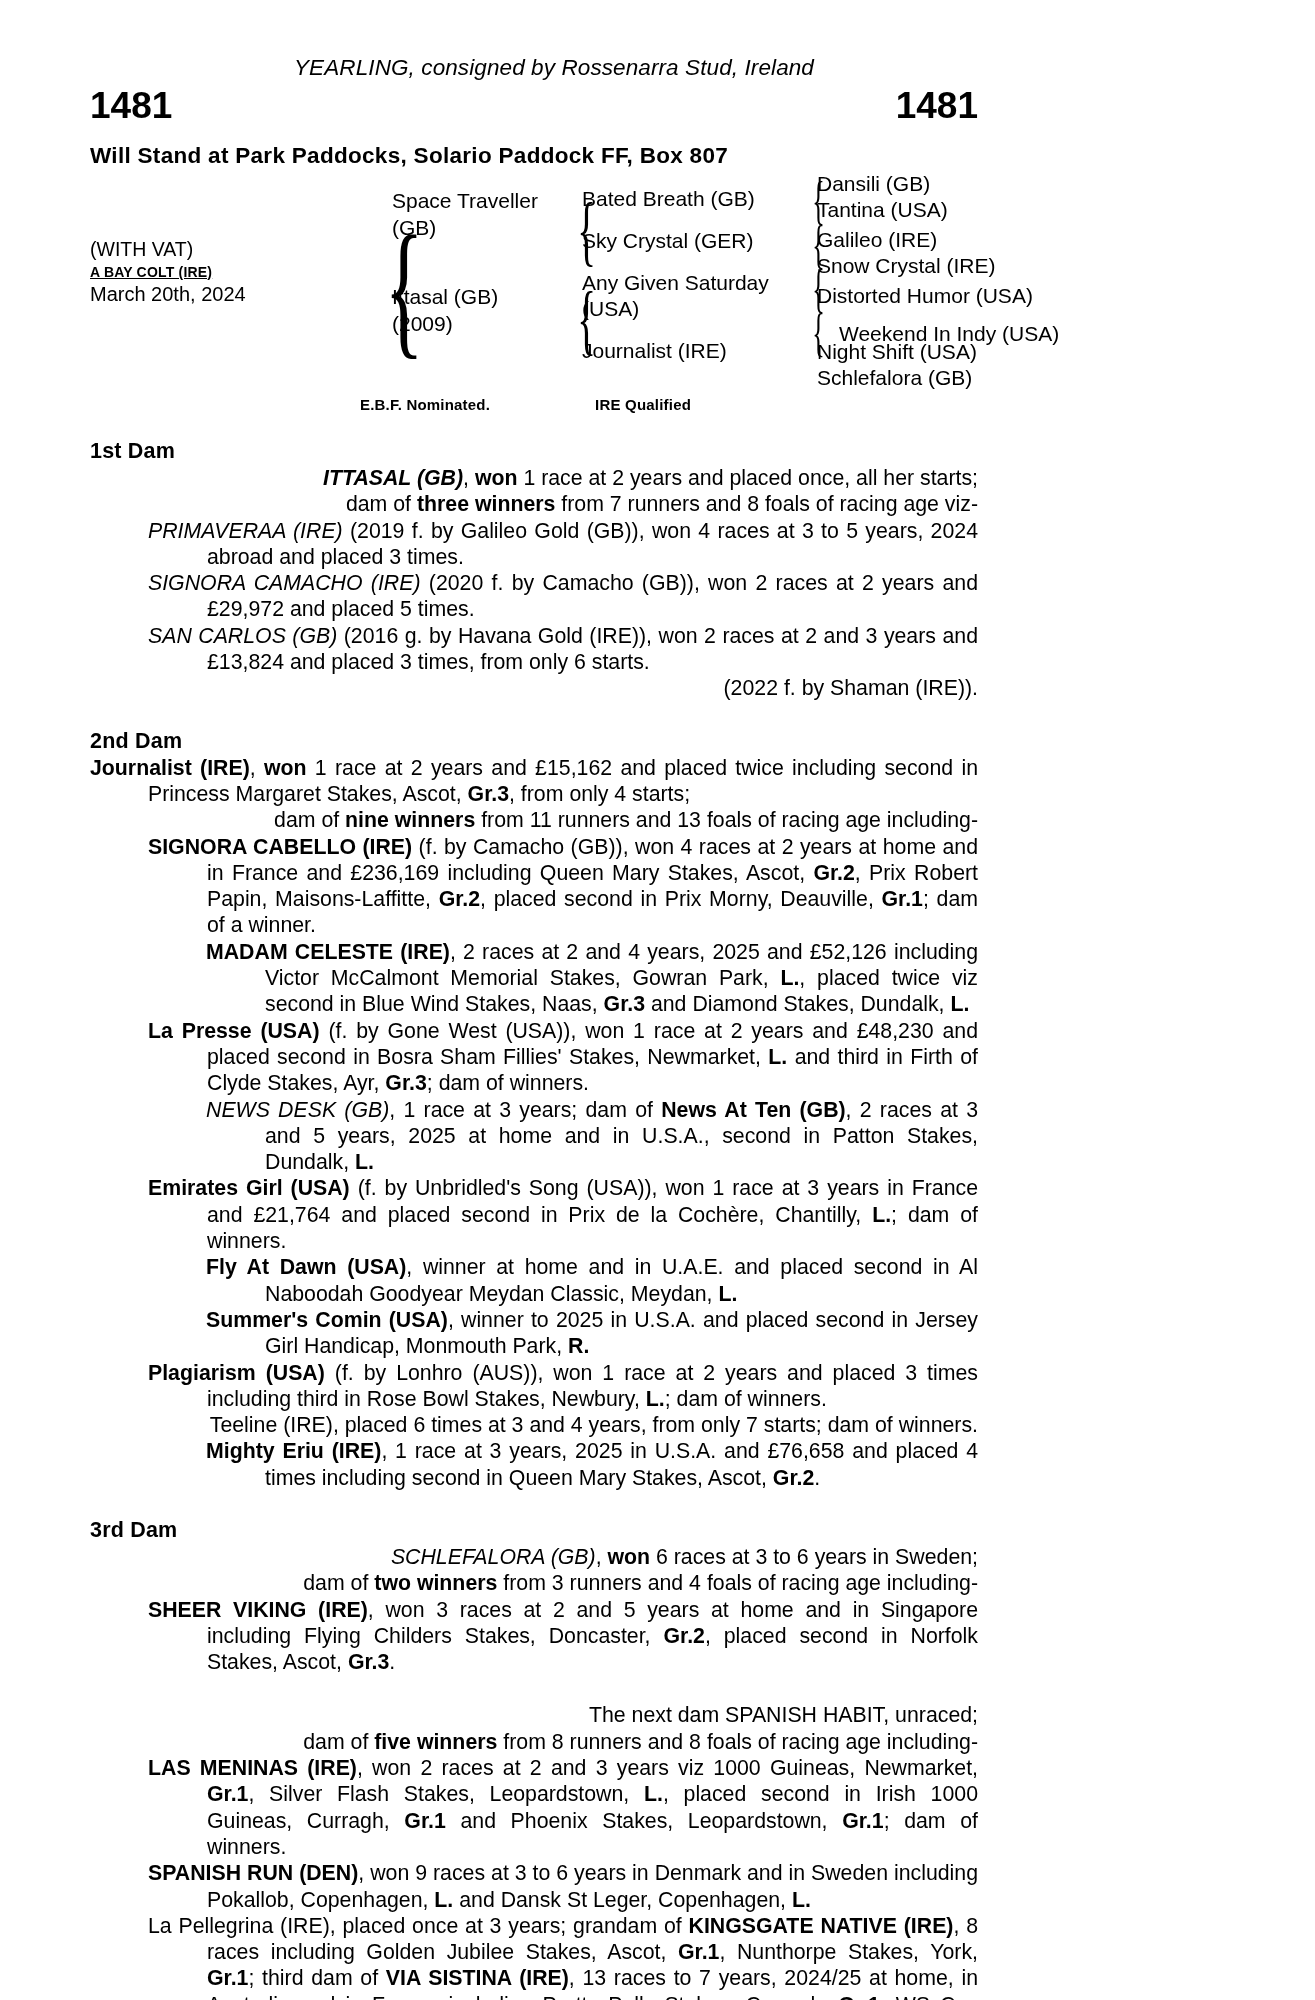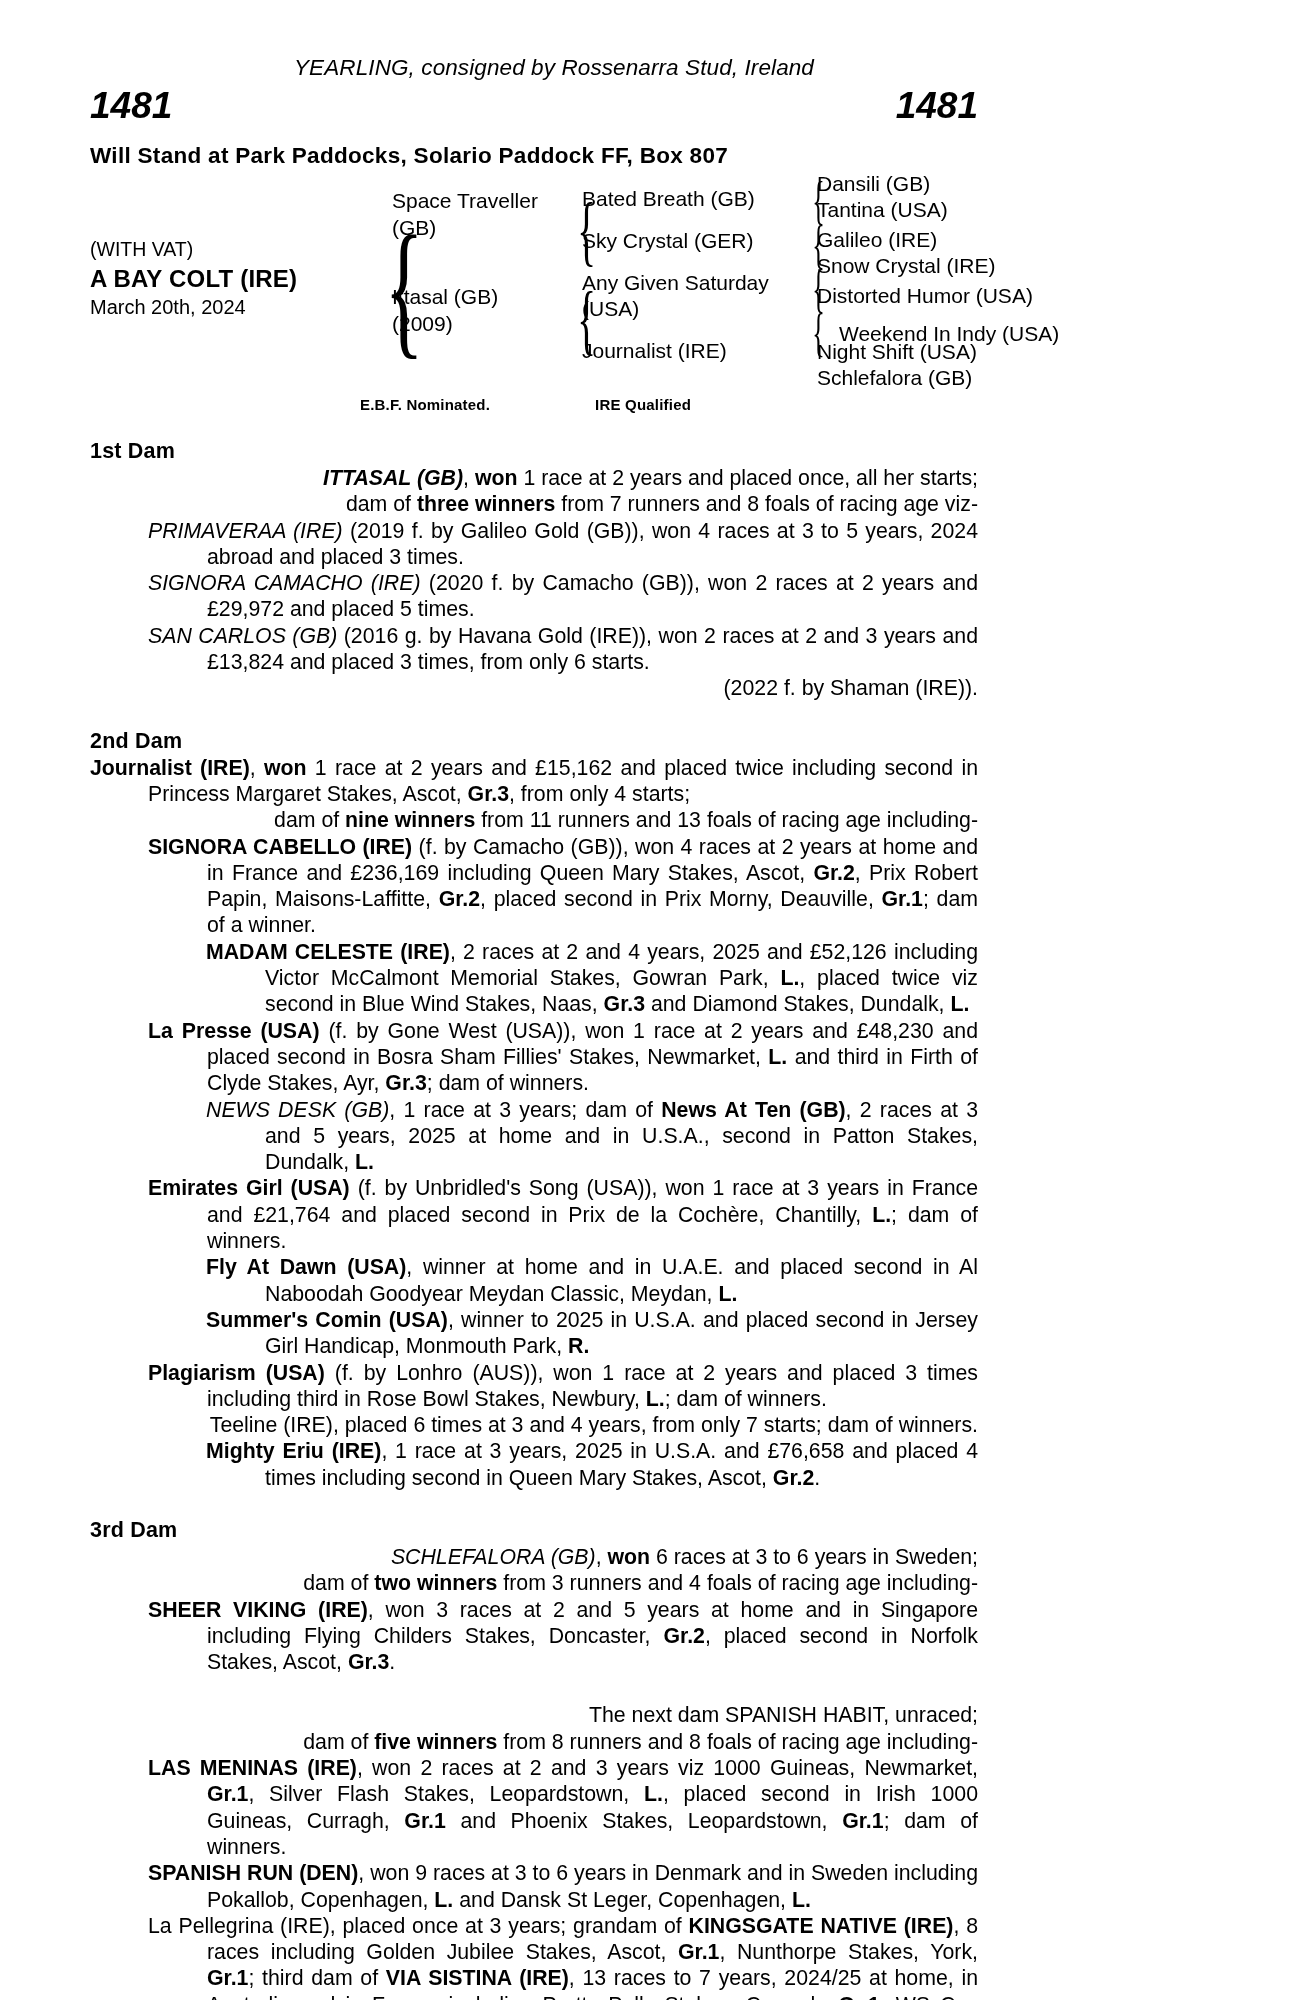--- a/index.html
+++ b/index.html
@@ -28,21 +28,20 @@
     margin: 0 0 4px 0;
     padding-left: 40px;
   }
   .lot-row {
     display: flex;
     justify-content: space-between;
     align-items: baseline;
     font-weight: bold;
     font-size: 37px;
     margin: 0 0 16px 0;
-    font-style: italic;
   }
   .stand-line {
     font-weight: bold;
     font-size: 22.5px;
     letter-spacing: 0.3px;
     margin: 0 0 8px 0;
   }
 
   
   .pedigree {
@@ -50,21 +49,21 @@
     height: 215px;
     font-size: 21px;
   }
   .ped-left {
     position: absolute;
     left: 0;
     top: 60px;
     line-height: 1.32;
   }
   .ped-left .vat { font-size: 19.5px; }
-  .ped-left .colt { font-weight: bold; font-size: 24px; letter-spacing: 0.2px; }
+  .ped-left .colt { font-weight: bold; font-size: 14px; letter-spacing: 0.2px; text-decoration: underline; }
   .ped-left .dob { font-size: 20px; }
 
   .brace {
     position: absolute;
     font-family: "Liberation Serif", serif;
     font-weight: 300;
     color: #000;
     line-height: 1;
     transform-origin: center;
   }

